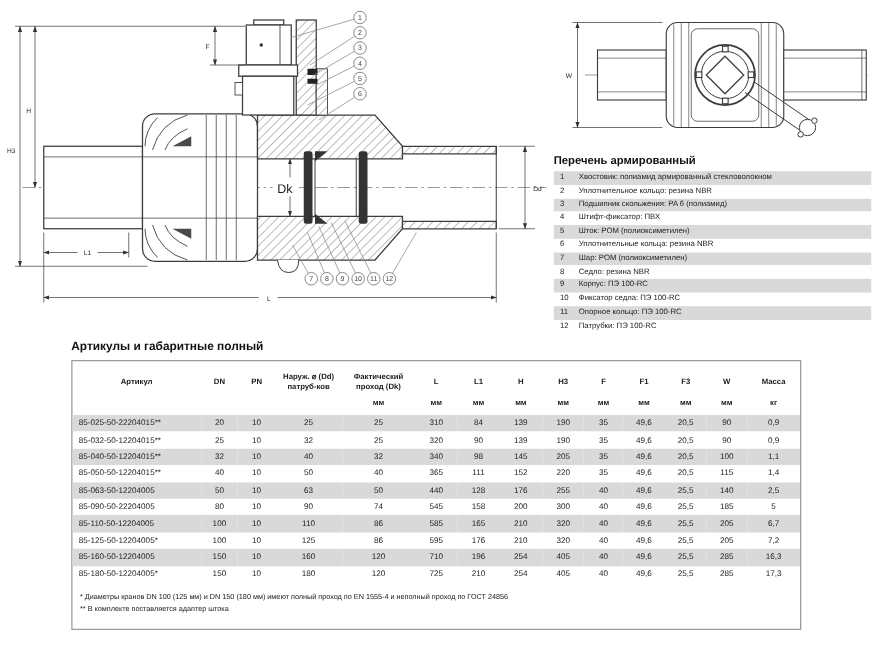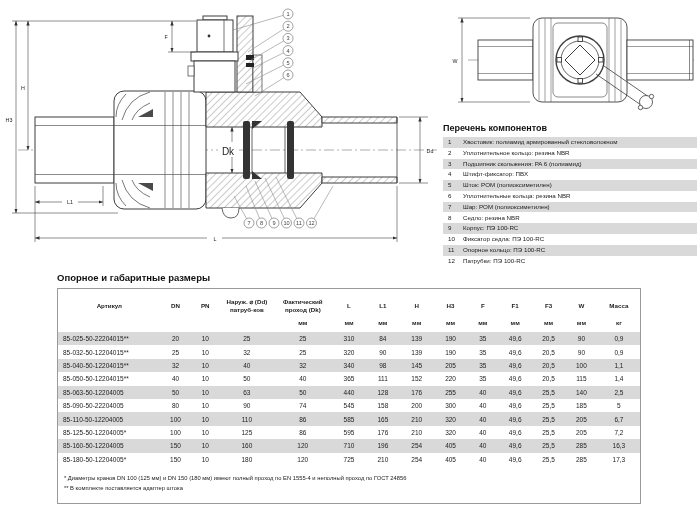--- a/index.html
+++ b/index.html
@@ -220,21 +220,21 @@
   </g>
   <g stroke="#444" stroke-width="0.6" fill="none">
     <line x1="18" y1="18" x2="90" y2="18"></line>
     <line x1="18" y1="102" x2="90" y2="102"></line>
     <line x1="22" y1="18" x2="22" y2="102" marker-start="url(#arw)" marker-end="url(#arw)"></line>
   </g>
   <text x="15" y="62.5" font-size="5.3" fill="#222" text-anchor="middle">W</text>
 </svg>
 
 <div id="components">
-  <h3>Перечень компонентов</h3>
+  <h3>Перечень армированный</h3>
   <div id="components-list">
       <div class="comp-row stripe">
         <span class="comp-num">1</span>
         <span class="comp-desc">Хвостовик: полиамид армированный стекловолокном</span>
       </div>
       <div class="comp-row">
         <span class="comp-num">2</span>
         <span class="comp-desc">Уплотнительное кольцо: резина NBR</span>
       </div>
       <div class="comp-row stripe">
@@ -274,21 +274,21 @@
         <span class="comp-desc">Опорное кольцо: ПЭ 100-RC</span>
       </div>
       <div class="comp-row">
         <span class="comp-num">12</span>
         <span class="comp-desc">Патрубки: ПЭ 100-RC</span>
       </div>
     </div>
 </div>
 
 <div id="table-sec">
-  <h3>Опорное и габаритные размеры</h3>
+  <h3>Артикулы и габаритные полный</h3>
   <div class="tbox">
     <table>
       <colgroup id="colgroup">
           <col style="width: 100px;">
           <col style="width: 29px;">
           <col style="width: 29px;">
           <col style="width: 52px;">
           <col style="width: 57px;">
           <col style="width: 33px;">
           <col style="width: 33px;">

